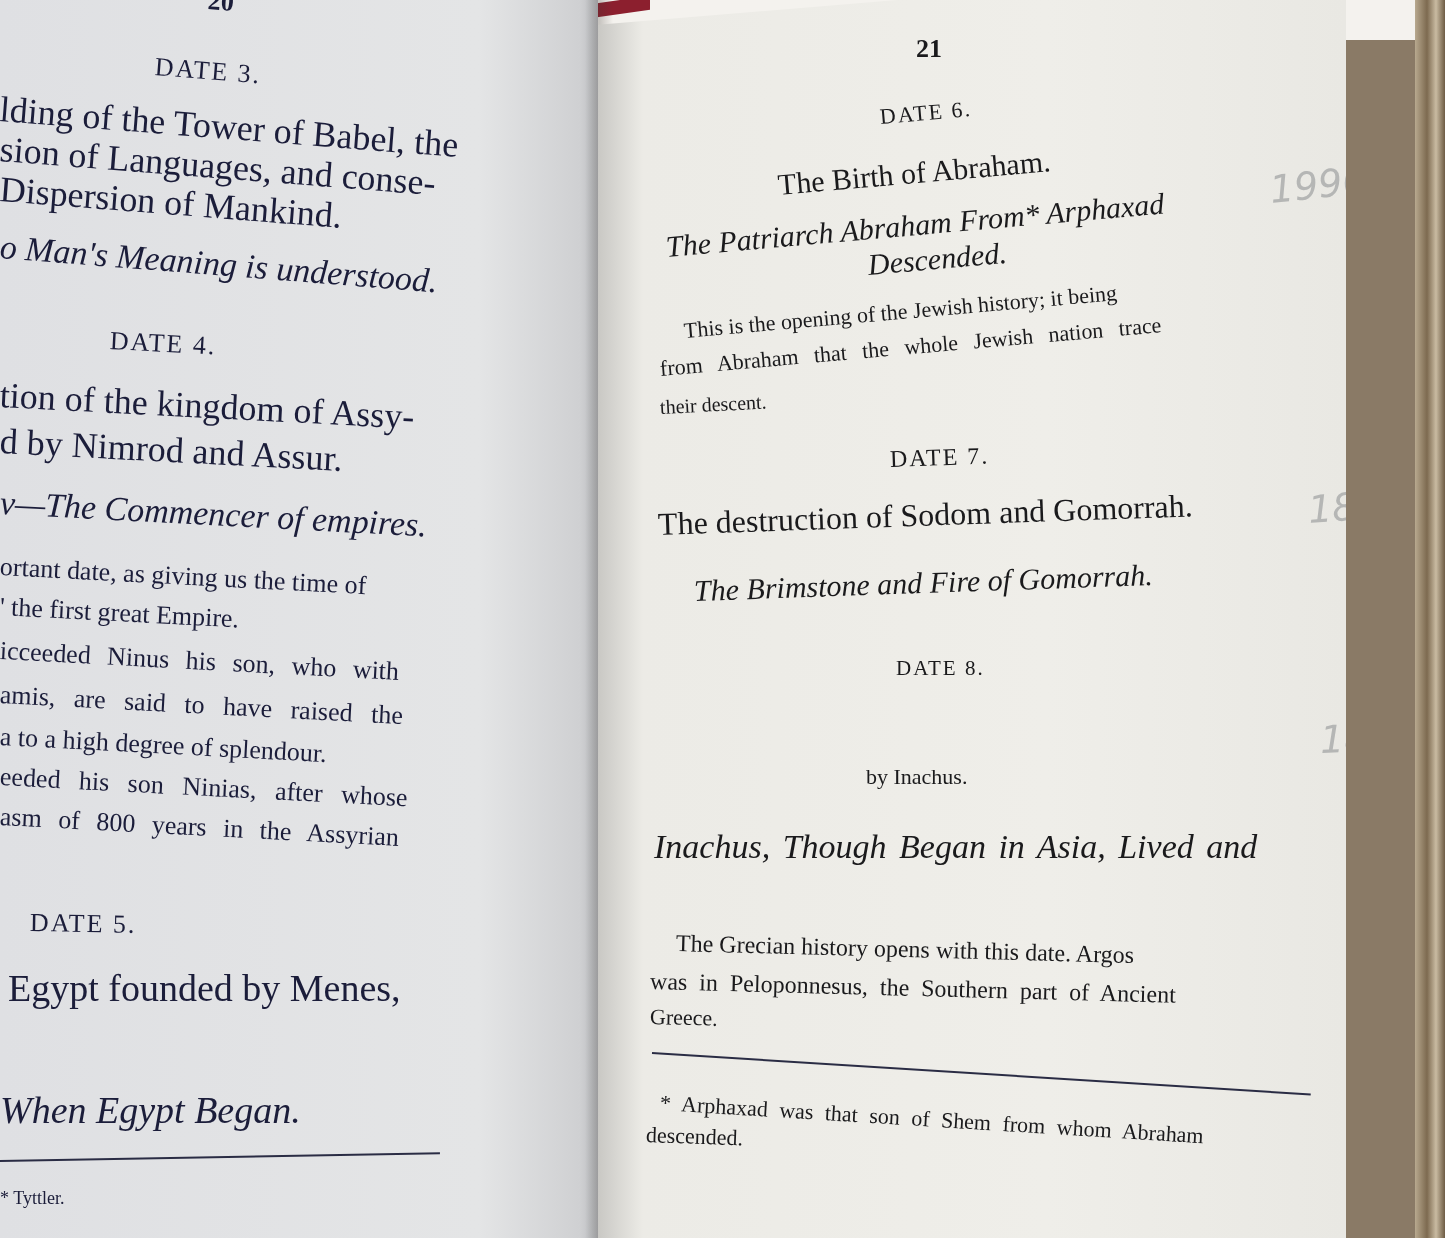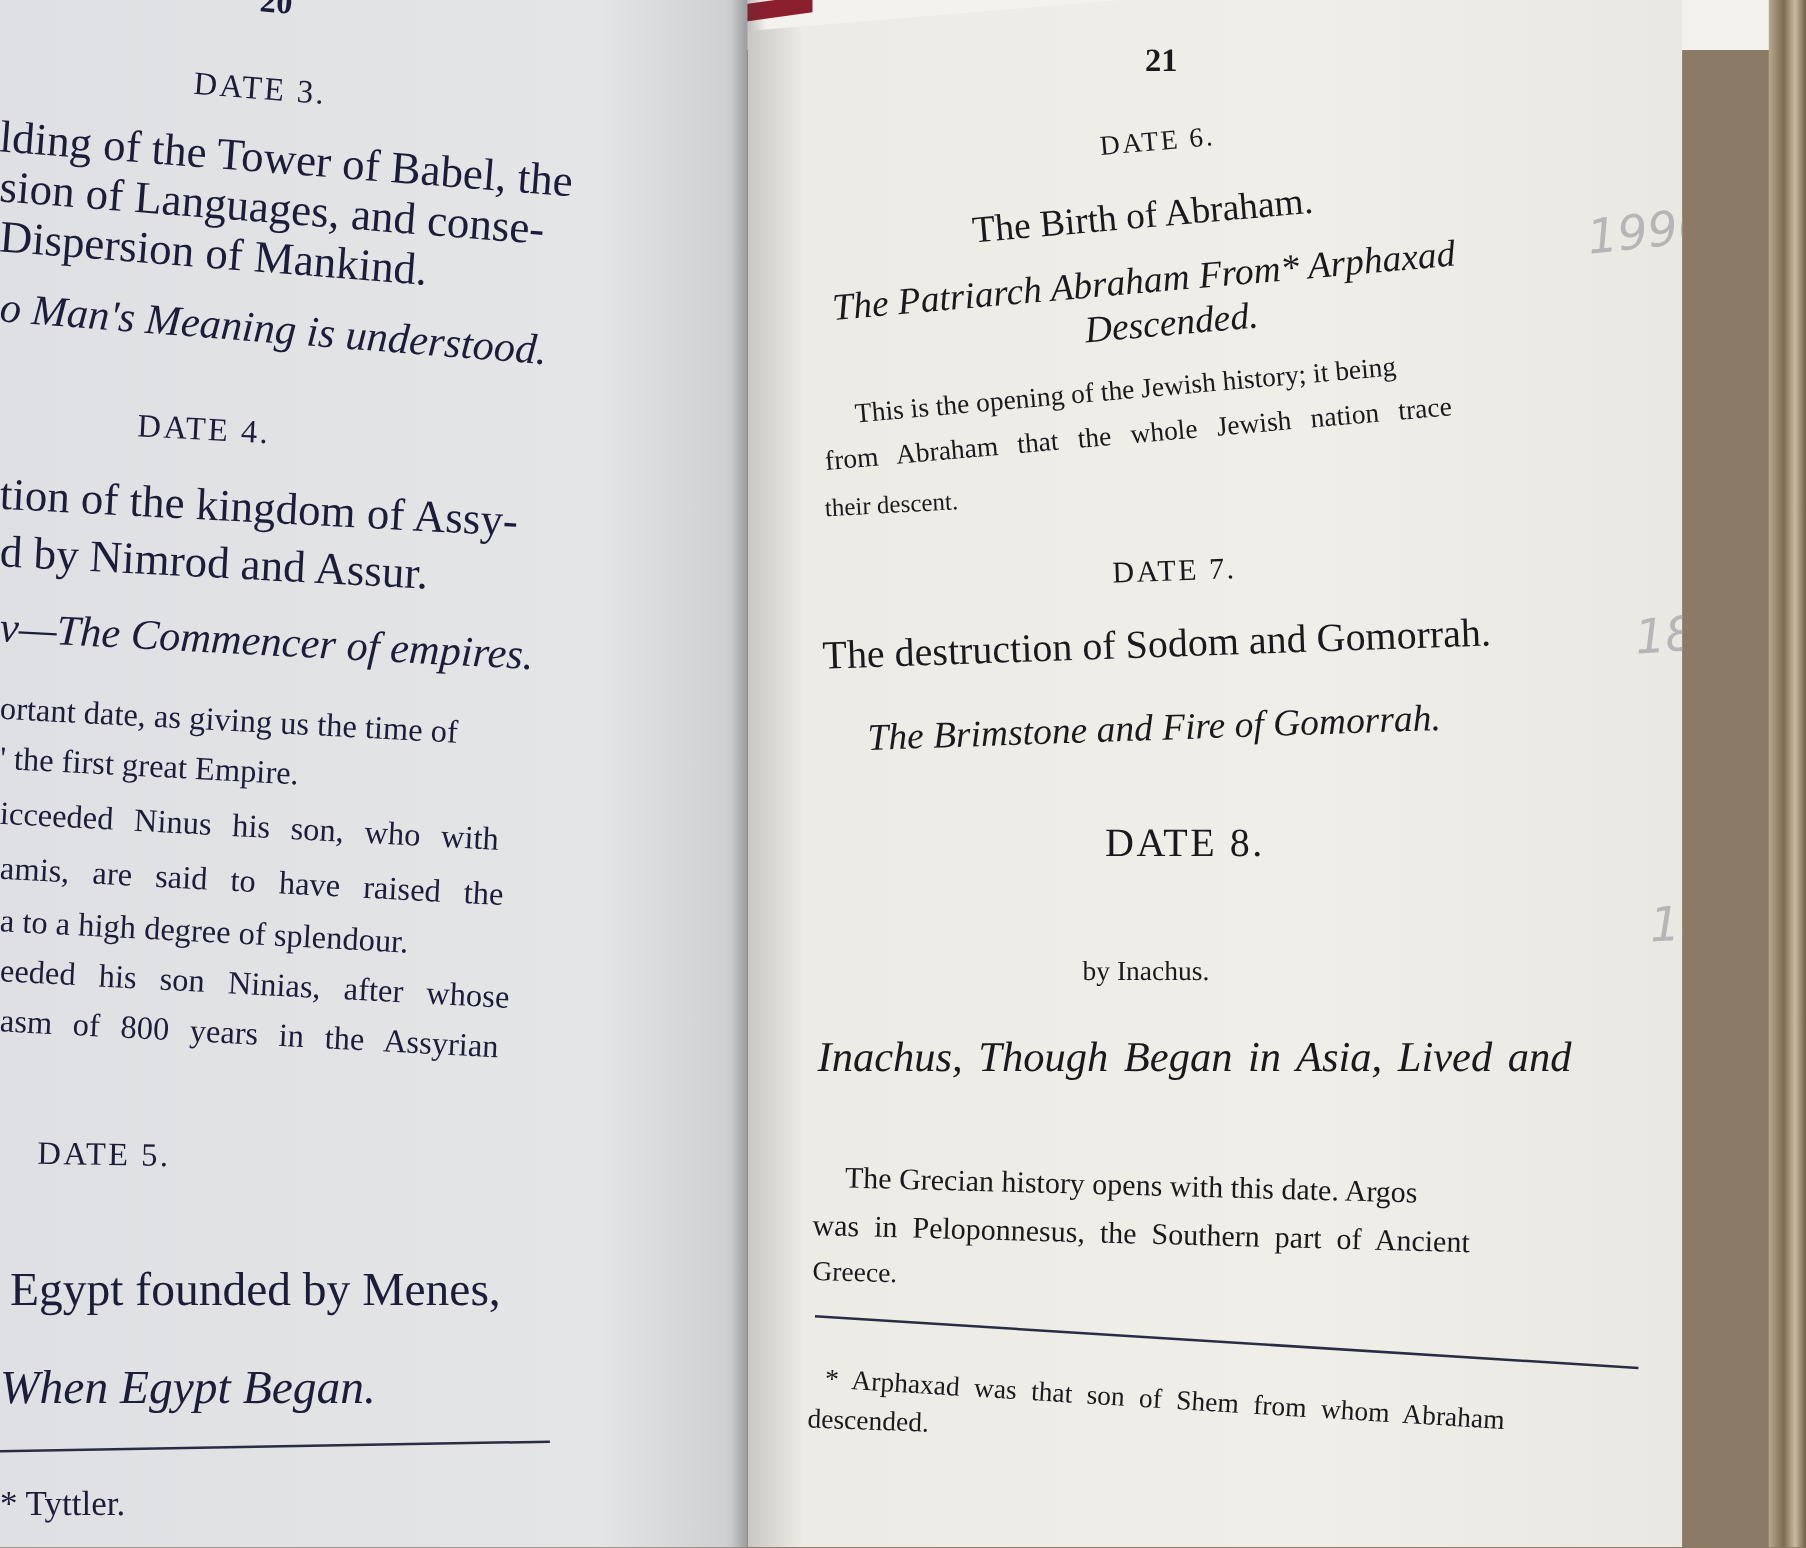--- a/index.html
+++ b/index.html
@@ -78,44 +78,44 @@
     <div class="t motto rl2" style="left:0px; top:484px;">v—The Commencer of empires.</div>
     <div class="t body-text rl2" style="left:0px; top:552px; font-size:26px;">ortant date, as giving us the time of</div>
     <div class="t body-text rl2" style="left:0px; top:592px; font-size:26px;">' the first great Empire.</div>
     <div class="t body-text rl2" style="left:0px; top:636px; font-size:26px; word-spacing:10px;">icceeded Ninus his son, who with</div>
     <div class="t body-text rl2" style="left:0px; top:680px; font-size:26px; word-spacing:12px;">amis, are said to have raised the</div>
     <div class="t body-text rl2" style="left:0px; top:722px; font-size:26px;">a to a high degree of splendour.</div>
     <div class="t body-text rl2" style="left:0px; top:762px; font-size:26px; word-spacing:12px;">eeded his son Ninias, after whose</div>
     <div class="t body-text rl2" style="left:0px; top:802px; font-size:26px; word-spacing:10px;">asm of 800 years in the Assyrian</div>
 
     <div class="t date-label" style="left:30px; top:908px; transform:rotate(1deg);">DATE 5.</div>
-    <div class="t heading" style="left:8px; top:966px; font-size:38px;margin-top:44px;">Egypt founded by Menes,</div>
+    <div class="t heading" style="left:8px; top:966px; font-size:38px;">Egypt founded by Menes,</div>
     <div class="t motto" style="left:0px; top:1088px; font-size:38px;">When Egypt Began.</div>
     <div class="rule" style="left:0px; top:1160px; width:440px; transform:rotate(-1deg);"></div>
-    <div class="t foot" style="left:0px; top:1188px; font-size:28px;">* Tyttler.</div>
+    <div class="t foot" style="left:0px; top:1188px; font-size:18px;">* Tyttler.</div>
   </div>
 
   <div class="gutter-shadow"></div>
 
   <div class="page page-right">
     <div class="t pnum" style="left:318px; top:34px;">21</div>
 
     <div class="t date-label rr" style="left:282px; top:104px; font-size:22px;">DATE 6.</div>
     <div class="t heading rr" style="left:180px; top:168px; font-size:30px;">The Birth of Abraham.</div>
     <div class="t motto rr" style="left:68px; top:230px; font-size:30px;">The Patriarch Abraham From* Arphaxad</div>
     <div class="t motto rr" style="left:270px; top:248px; font-size:30px;">Descended.</div>
     <div class="t body-text rr" style="left:86px; top:318px; font-size:22px;">This is the opening of the Jewish history; it being</div>
     <div class="t body-text rr" style="left:62px; top:356px; font-size:22px; word-spacing:10px;">from Abraham that the whole Jewish nation trace</div>
     <div class="t body-text" style="left:62px; top:396px; font-size:20px; transform:rotate(-3deg);">their descent.</div>
 
     <div class="t date-label rr2" style="left:292px; top:446px; font-size:24px;">DATE 7.</div>
     <div class="t heading rr2" style="left:60px; top:506px; font-size:32px;">The destruction of Sodom and Gomorrah.</div>
     <div class="t motto rr2" style="left:96px; top:574px; font-size:30px;">The Brimstone and Fire of Gomorrah.</div>
 
-    <div class="t date-label" style="left:286px; top:656px; font-size:32px;">DATE 8.</div>
+    <div class="t date-label" style="left:298px; top:656px; font-size:21px;">DATE 8.</div>
     <div class="t heading" style="left:268px; top:764px; font-size:22px;">by Inachus.</div>
     <div class="t motto" style="left:56px; top:828px; font-size:34px; word-spacing:4px;">Inachus, Though Began in Asia, Lived and</div>
     <div class="t body-text rr3" style="left:78px; top:930px; font-size:24px;">The Grecian history opens with this date. Argos</div>
     <div class="t body-text rr3" style="left:52px; top:968px; font-size:24px; word-spacing:6px;">was in Peloponnesus, the Southern part of Ancient</div>
     <div class="t body-text rr3" style="left:52px; top:1004px; font-size:22px;">Greece.</div>
 
     <div class="rule" style="left:54px; top:1052px; width:660px; transform:rotate(3.6deg);"></div>
     <div class="t foot" style="left:62px; top:1090px; transform:rotate(3.5deg); word-spacing:6px;">* Arphaxad was that son of Shem from whom Abraham</div>
     <div class="t foot" style="left:48px; top:1122px; transform:rotate(2deg);">descended.</div>
 

